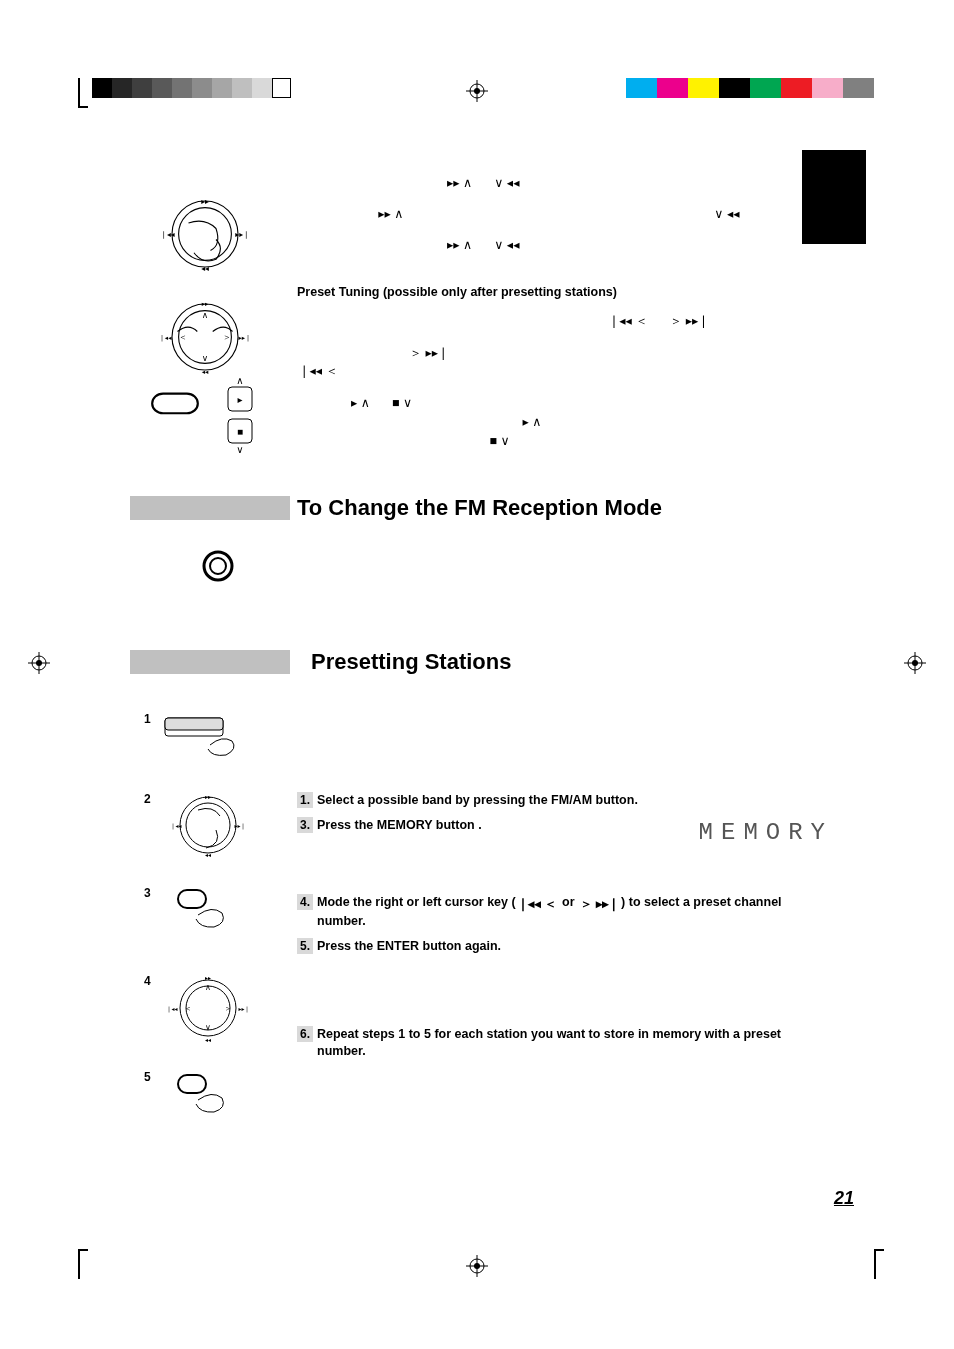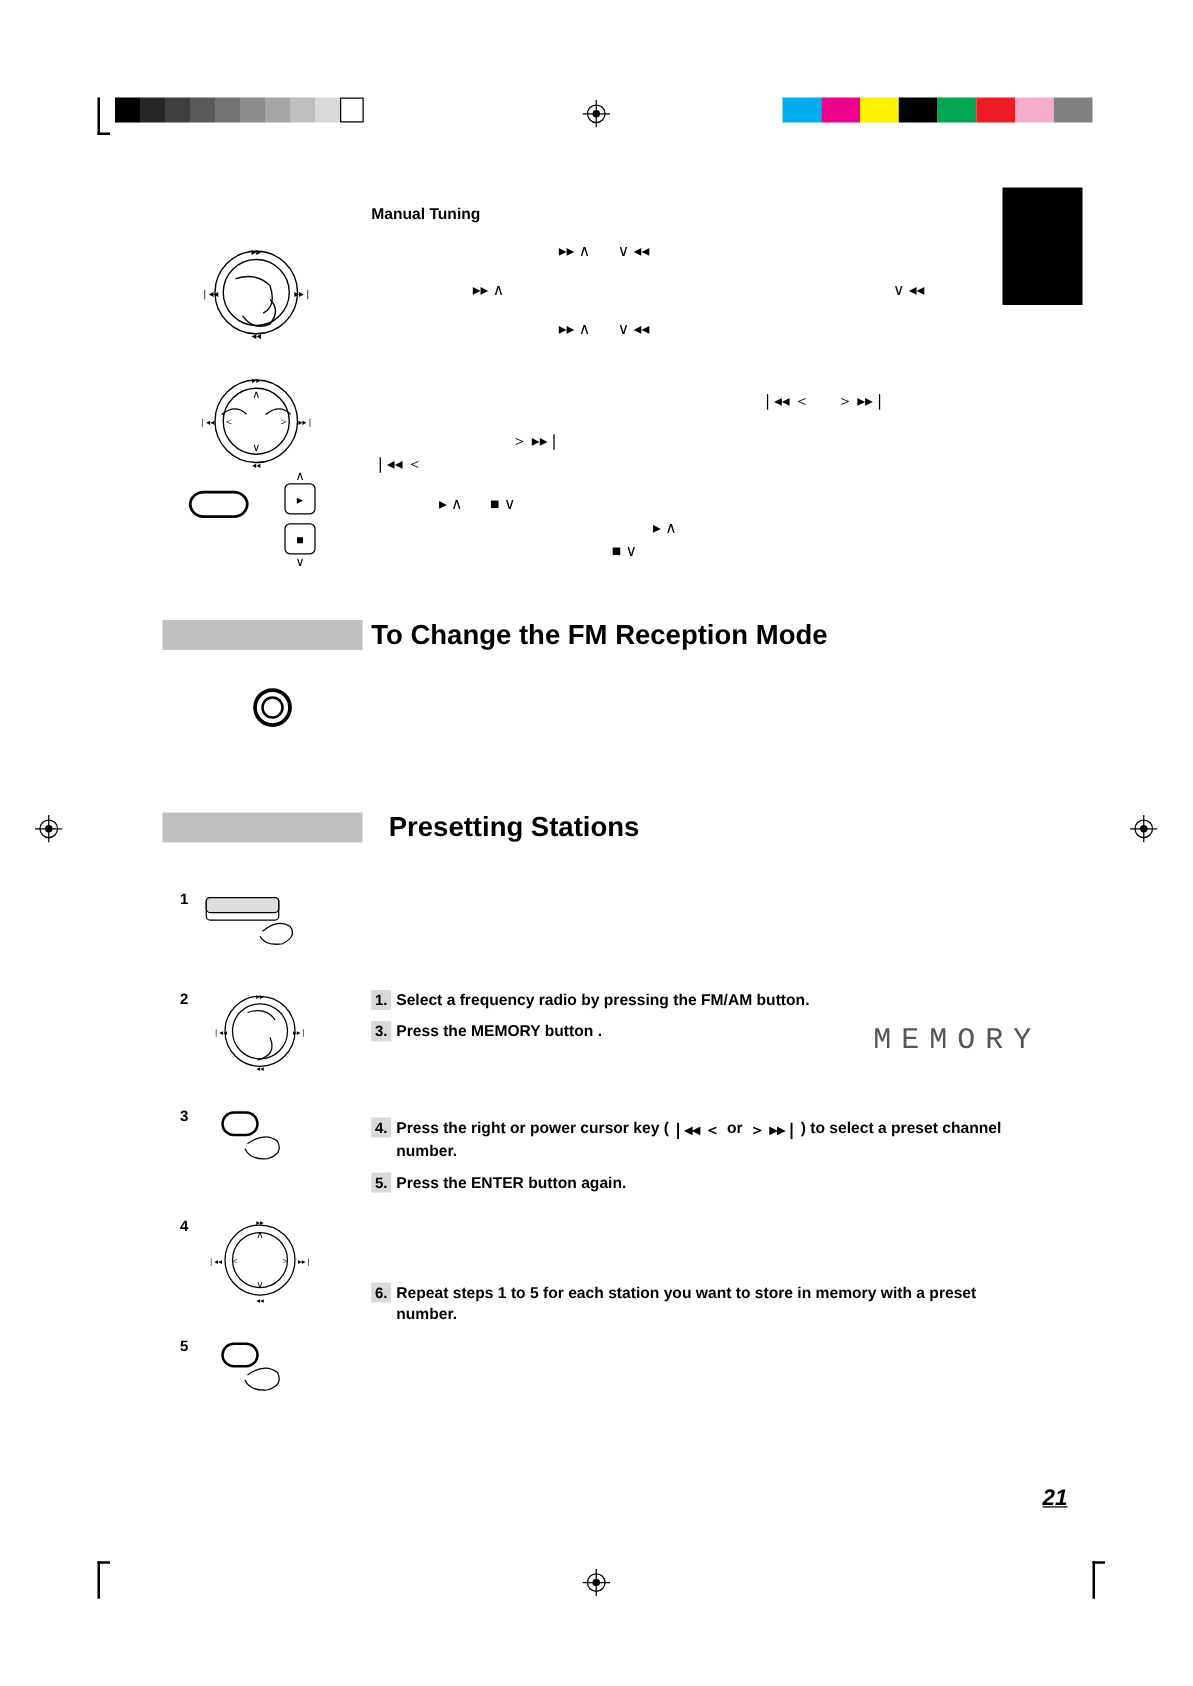--- a/index.html
+++ b/index.html
@@ -270,21 +270,20 @@
         <rect x="8" y="12" width="24" height="24" rx="4" fill="none" stroke="#000"></rect>
         <text x="20" y="28" text-anchor="middle" font-size="10">▸</text>
         <rect x="8" y="44" width="24" height="24" rx="4" fill="none" stroke="#000"></rect>
         <text x="20" y="60" text-anchor="middle" font-size="10">■</text>
         <text x="20" y="78" text-anchor="middle" font-size="10">∨</text>
       </svg>
     </div>
 
     <div class="right-col" style="position:absolute; top:0;">
 
-      <p class="sub-h">Manual Tuning</p>
       <p class="body-text" style="color:#fff">
         <span>Pressing the cursor keys (</span>
         <span class="glyph" style="color:#000">▸▸ ∧</span>
         <span> or </span>
         <span class="glyph" style="color:#000">∨ ◂◂</span>
         <span>) briefly changes the frequency by</span>
       </p>
       <p class="body-text" style="color:#fff">
         <span>Holding down </span>
         <span class="glyph" style="color:#000">▸▸ ∧</span>
@@ -294,20 +293,21 @@
 
       <p class="body-text" style="color:#fff">
         <span>Pressing the cursor keys (</span>
         <span class="glyph" style="color:#000">▸▸ ∧</span>
         <span> or </span>
         <span class="glyph" style="color:#000">∨ ◂◂</span>
         <span>) starts searching until a station is</span>
       </p>
 
       <div style="height:14px"></div>
+      <p class="sub-h">Preset Tuning  (possible only after presetting stations)</p>
       <p class="body-text" style="color:#fff">
         <span>Select the desired preset station using the </span>
         <span style="display:inline-block;width:70px"></span>
         <span class="glyph" style="color:#000">❘◂◂ ＜</span>
         <span> or </span>
         <span class="glyph" style="color:#000">＞ ▸▸❘</span>
         <span> keys on</span>
       </p>
       <p class="body-text" style="color:#fff">
         <span>Each time the key ( </span>
@@ -399,39 +399,39 @@
         <svg viewBox="0 0 70 50">
           <rect x="8" y="5" width="28" height="18" rx="9" fill="none" stroke="#000" stroke-width="2"></rect>
           <path d="M28 30 q14 -10 24 -2 q5 10 -8 14 q-14 1 -18 -8" fill="none" stroke="#000"></path>
         </svg>
       </div>
 
       <div style="position:absolute; left:167px; top:134px; width:536px">
 
         <div class="step">
           <span class="num">1.</span>
-          <span class="step-body">Select a frequency radio by pressing the FM/AM button.</span>
+          <span class="step-body">Select a possible band by pressing the FM/AM button.</span>
         </div>
 
         <div class="step">
           <span class="num">2.</span>
         </div>
 
         <div class="step" style="position:relative">
           <span class="num">3.</span>
           <span class="step-body">Press the MEMORY button .</span>
           <span class="memory-display">MEMORY</span>
         </div>
 
         <div style="height:44px"></div>
 
         <div class="step">
           <span class="num">4.</span>
           <span class="step-body">
-            <span>Press the right or power cursor key (</span><span class="glyph">❘◂◂&nbsp;＜</span><span> or </span><span class="glyph">＞&nbsp;▸▸❘</span><span>) to select a preset channel number.</span>
+            <span>Mode the right or left cursor key (</span><span class="glyph">❘◂◂&nbsp;＜</span><span> or </span><span class="glyph">＞&nbsp;▸▸❘</span><span>) to select a preset channel number.</span>
           </span>
         </div>
 
         <div class="step">
           <span class="num">5.</span>
           <span class="step-body">Press the ENTER button again.</span>
         </div>
 
         <div style="height:56px"></div>
 

